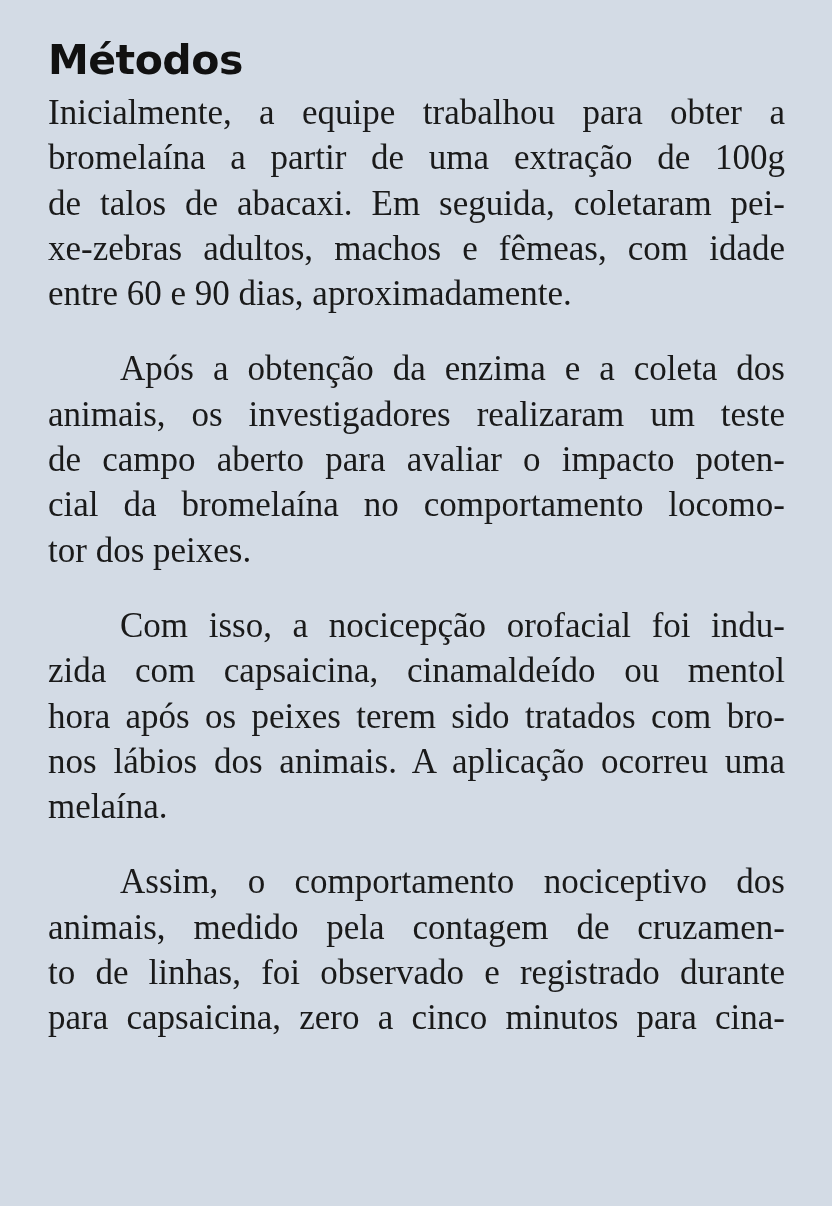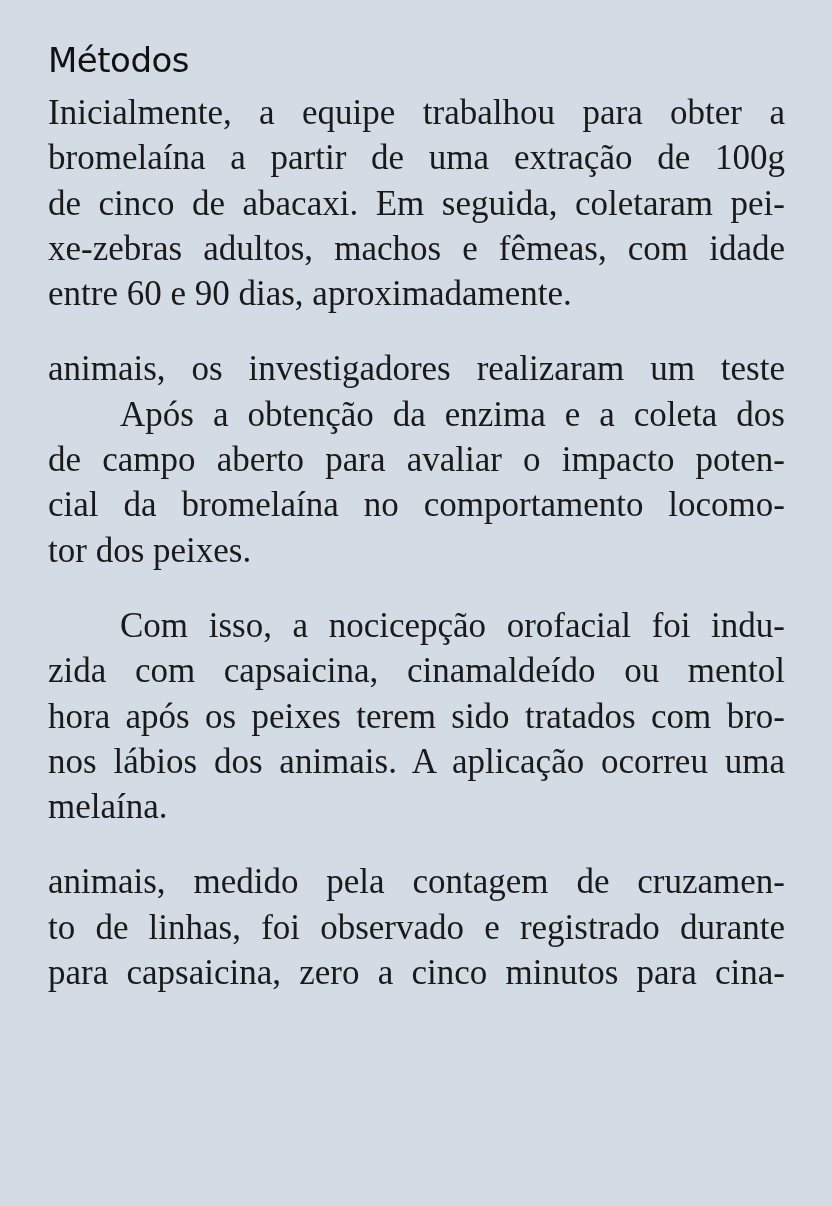--- a/index.html
+++ b/index.html
@@ -6,22 +6,22 @@
   body {
     width: 832px; height: 1206px; overflow: hidden;
     background: #d3dbe5;
   }
   .box {
     position: absolute; left: 48px; top: 34px; width: 737px;
   }
   h2 {
     margin: 0 0 4px 0;
     font-family: "DejaVu Sans", sans-serif;
-    font-weight: normal;
-    font-size: 34px;
+    font-weight: bold;
+    font-size: 41px;
     line-height: 52px;
     color: #111;
     letter-spacing: -0.5px;
   }
   p {
     margin: 0 0 30px 0;
     font-family: "Liberation Serif", serif;
     font-size: 35px;
     line-height: 45.3px;
     color: #1a1a1a;
@@ -34,39 +34,40 @@
 </style>
 </head>
 <body>
 
 <div class="box">
   <h2>Métodos</h2>
 
   <p>
     <span class="ln">Inicialmente, a equipe trabalhou para obter a</span>
     <span class="ln">bromelaína a partir de uma extração de 100g</span>
-    <span class="ln">de cinco de abacaxi. Em seguida, coletaram pei-</span>
+    <span class="ln">de talos de abacaxi. Em seguida, coletaram pei-</span>
     <span class="ln">xe-zebras adultos, machos e fêmeas, com idade</span>
     <span class="ln last">entre 60 e 90 dias, aproximadamente.</span>
   </p>
 
   <p class="indent">
+    <span class="ln" style="display: block; text-indent: 72px;">Após a obtenção da enzima e a coleta dos</span>
     <span class="ln" style="text-indent:0">animais, os investigadores realizaram um teste</span>
-    <span class="ln" style="display: block; text-indent: 72px;">Após a obtenção da enzima e a coleta dos</span>
     <span class="ln" style="text-indent:0">de campo aberto para avaliar o impacto poten-</span>
     <span class="ln" style="text-indent:0">cial da bromelaína no comportamento locomo-</span>
     <span class="ln last" style="text-indent:0">tor dos peixes.</span>
   </p>
 
   <p class="indent">
     <span class="ln" style="display: block; text-indent: 72px;">Com isso, a nocicepção orofacial foi indu-</span>
     <span class="ln" style="text-indent:0">zida com capsaicina, cinamaldeído ou mentol</span>
     <span class="ln" style="text-indent:0">hora após os peixes terem sido tratados com bro-</span>
     <span class="ln" style="text-indent:0">nos lábios dos animais. A aplicação ocorreu uma</span>
     <span class="ln last" style="text-indent:0">melaína.</span>
   </p>
 
   <p class="indent">
+    <span class="ln" style="display: block; text-indent: 72px;">Assim, o comportamento nociceptivo dos</span>
     <span class="ln" style="text-indent:0">animais, medido pela contagem de cruzamen-</span>
     <span class="ln" style="text-indent:0">to de linhas, foi observado e registrado durante</span>
     <span class="ln" style="text-indent:0">para capsaicina, zero a cinco minutos para cina-</span>
   </p>
 </div>
 
 </body></html>

